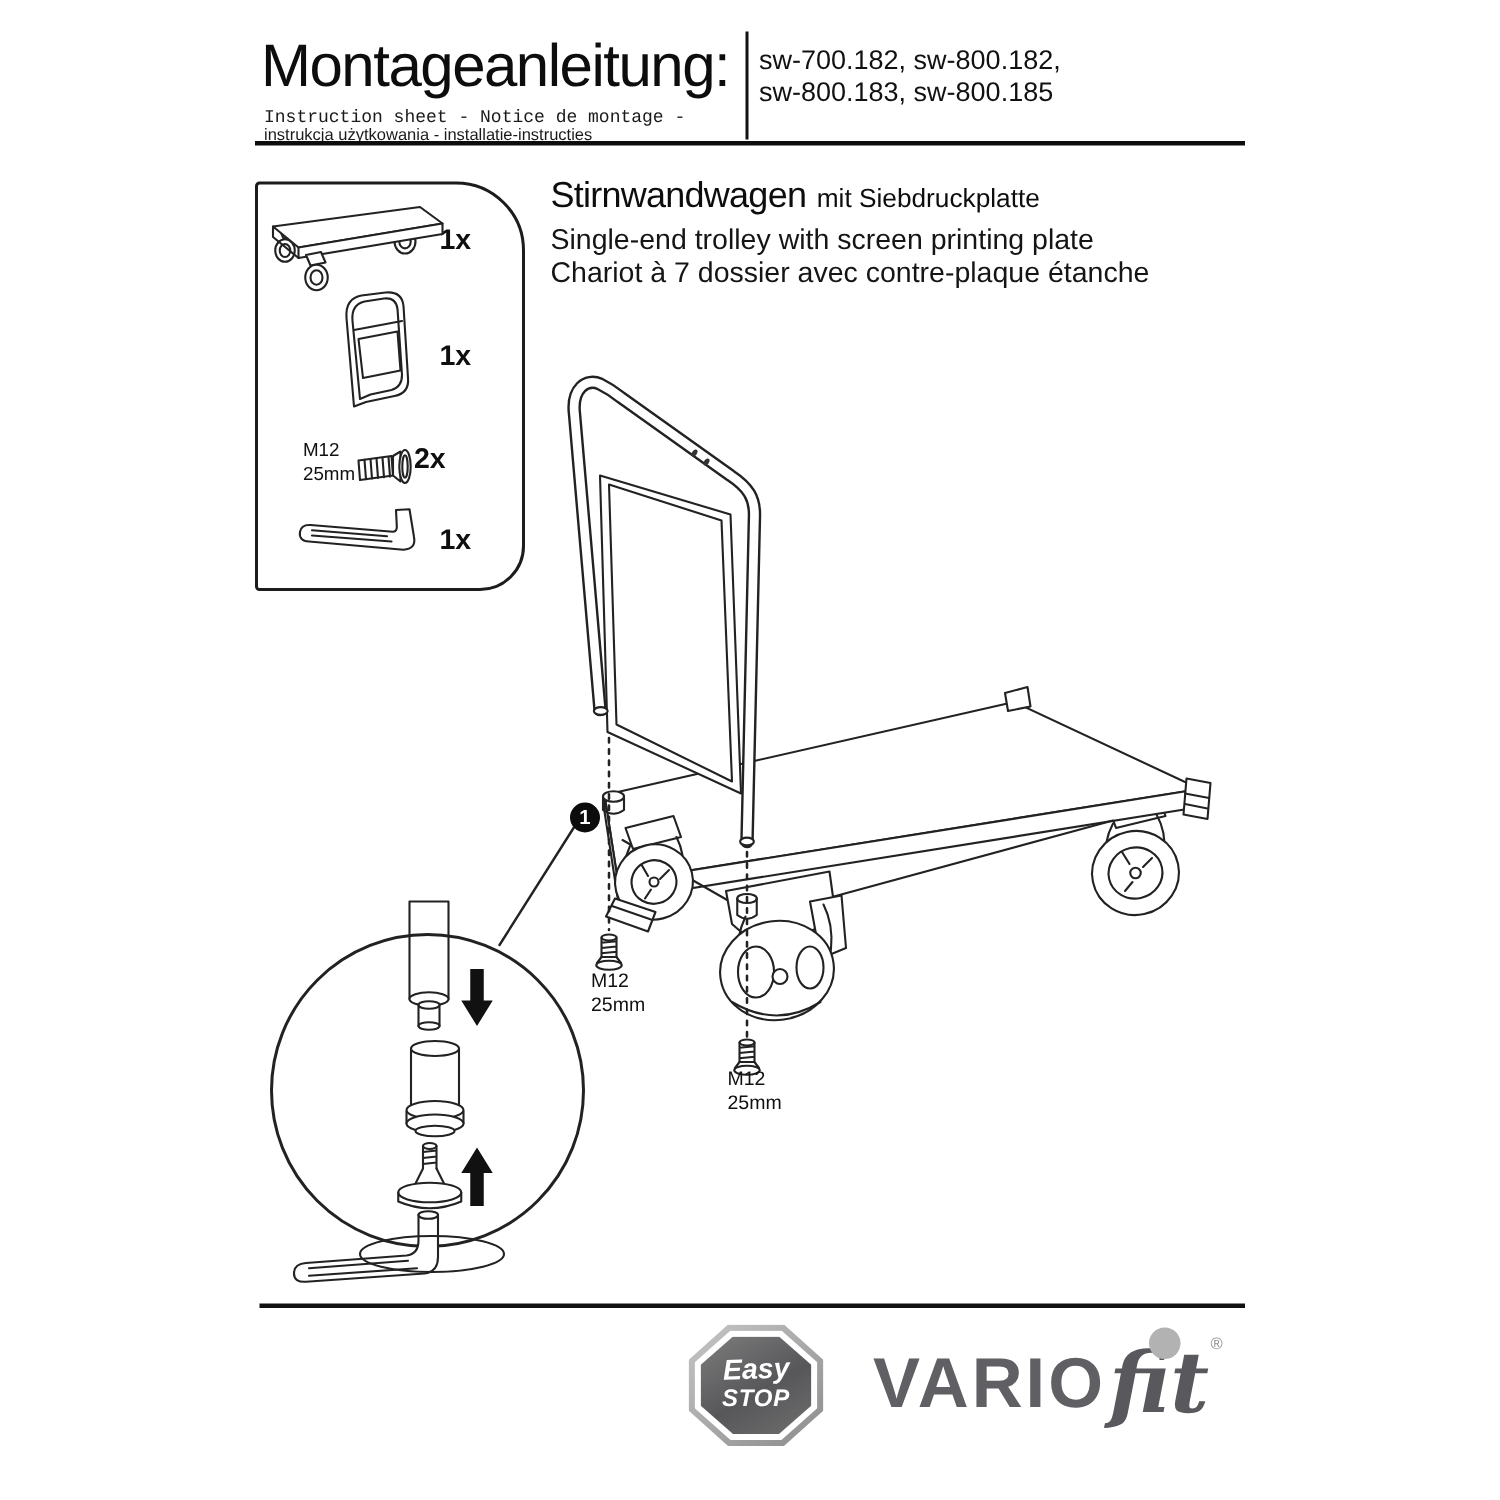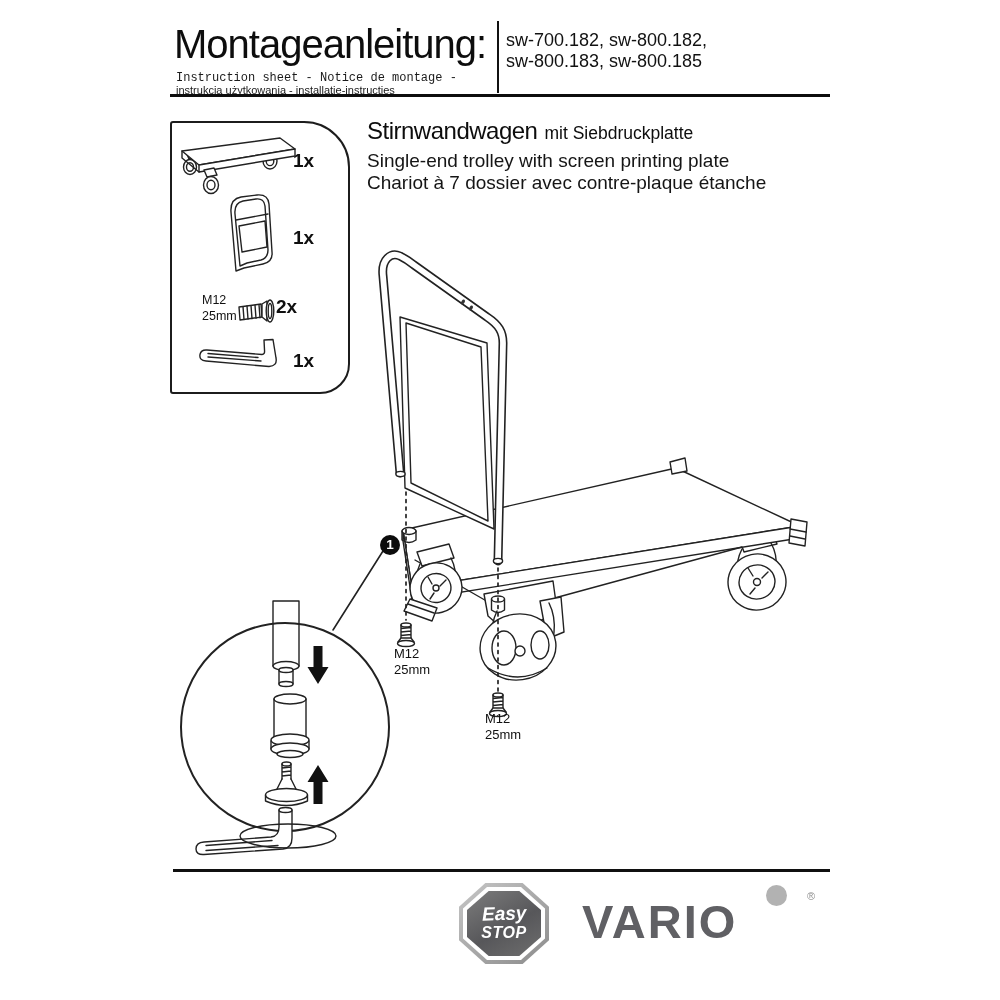--- a/index.html
+++ b/index.html
@@ -275,16 +275,17 @@
     <div class="oct oct-mid"></div>
     <div class="oct oct-inner">
       <div class="easy1">Easy</div>
       <div class="easy2">STOP</div>
     </div>
   </div>
 
   <div class="abs brand">
     <div class="brand-dot"></div>
     <span class="brand-vario">VARIO</span>
+    <span class="brand-fit">fit</span>
     <span class="brand-reg">®</span>
   </div>
 
 </div>
 
 </body></html>

